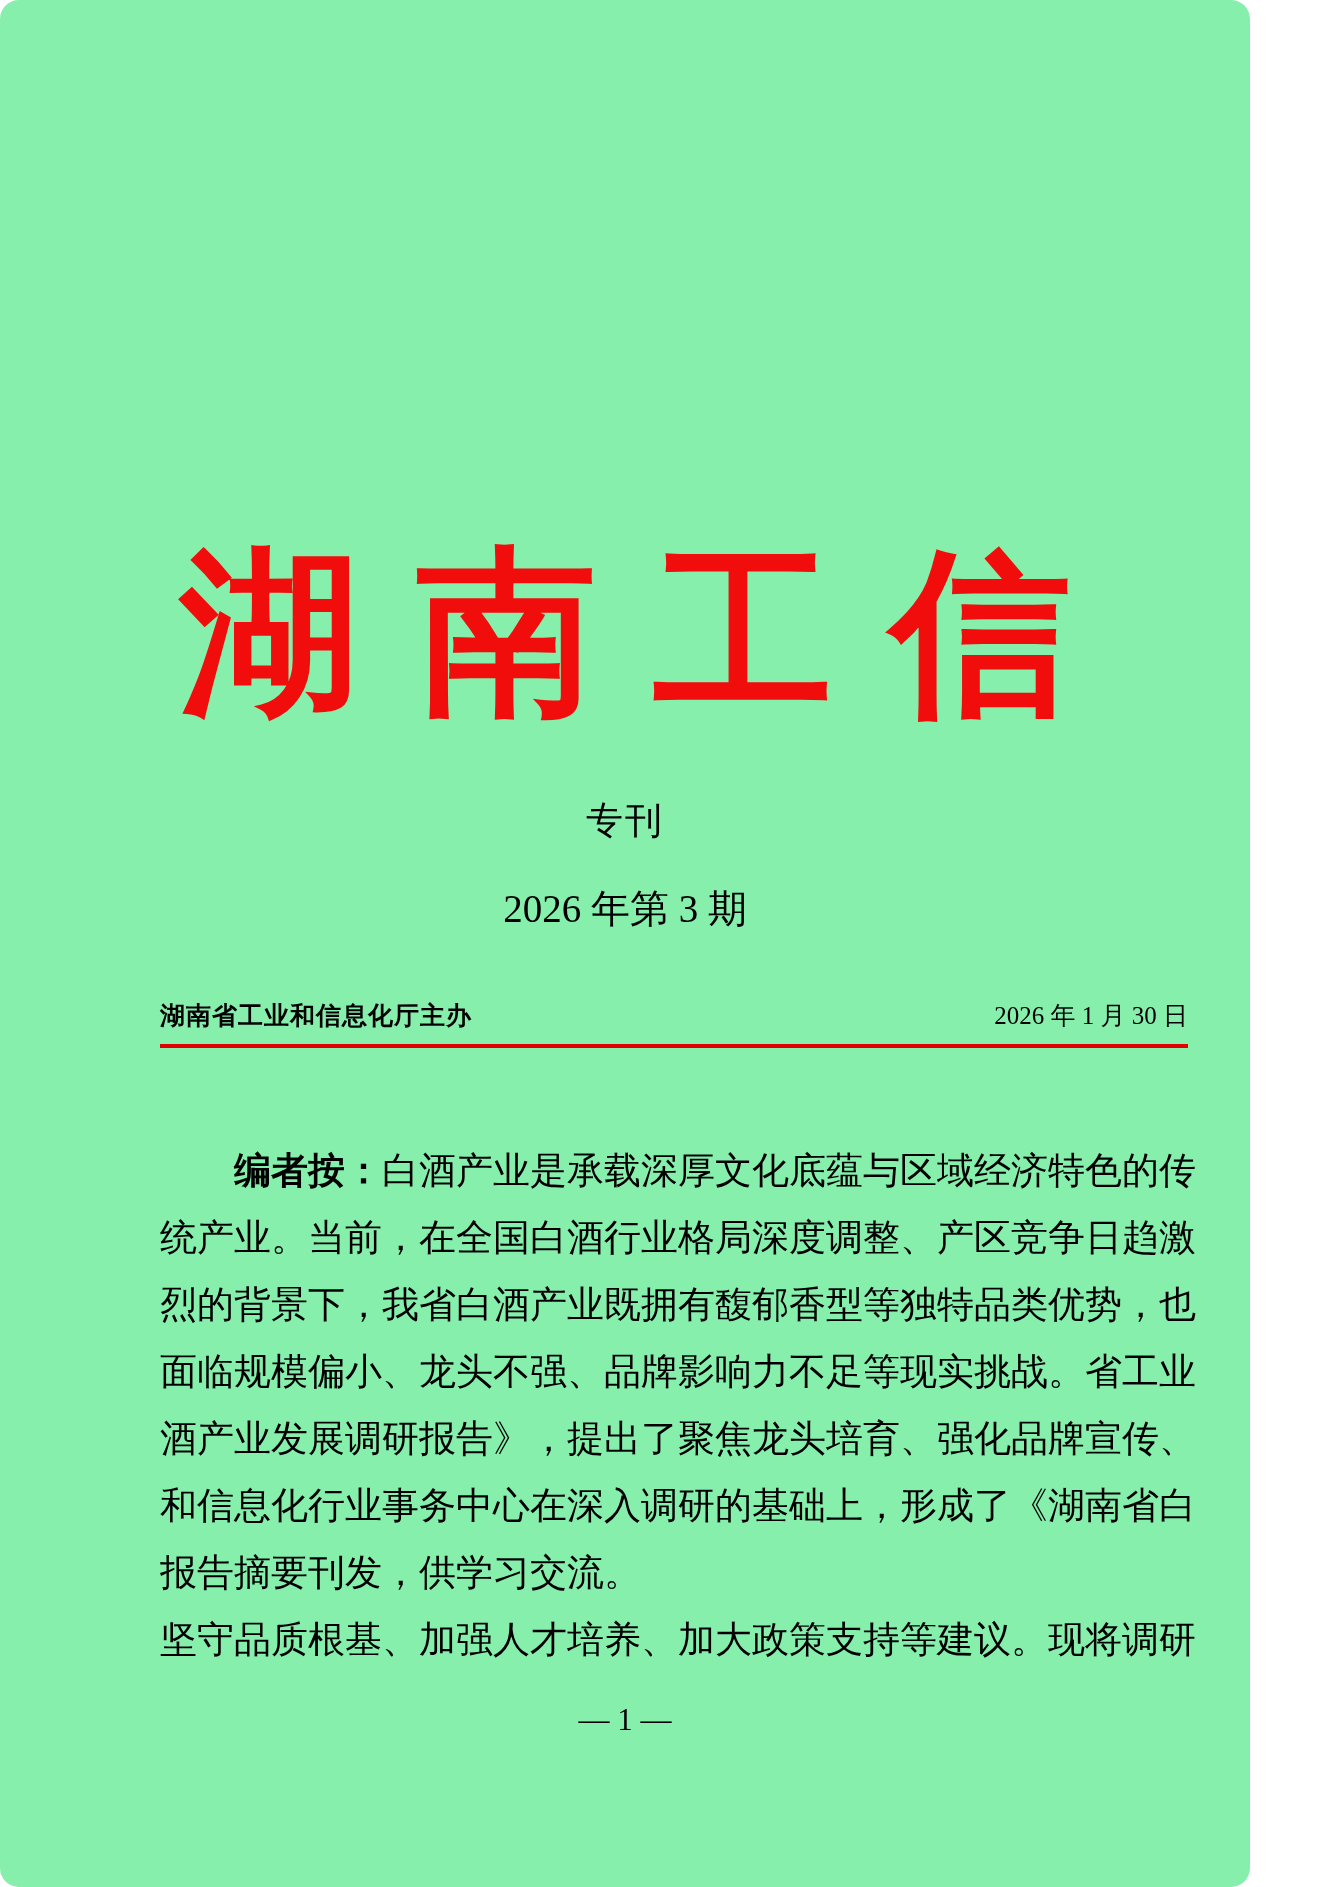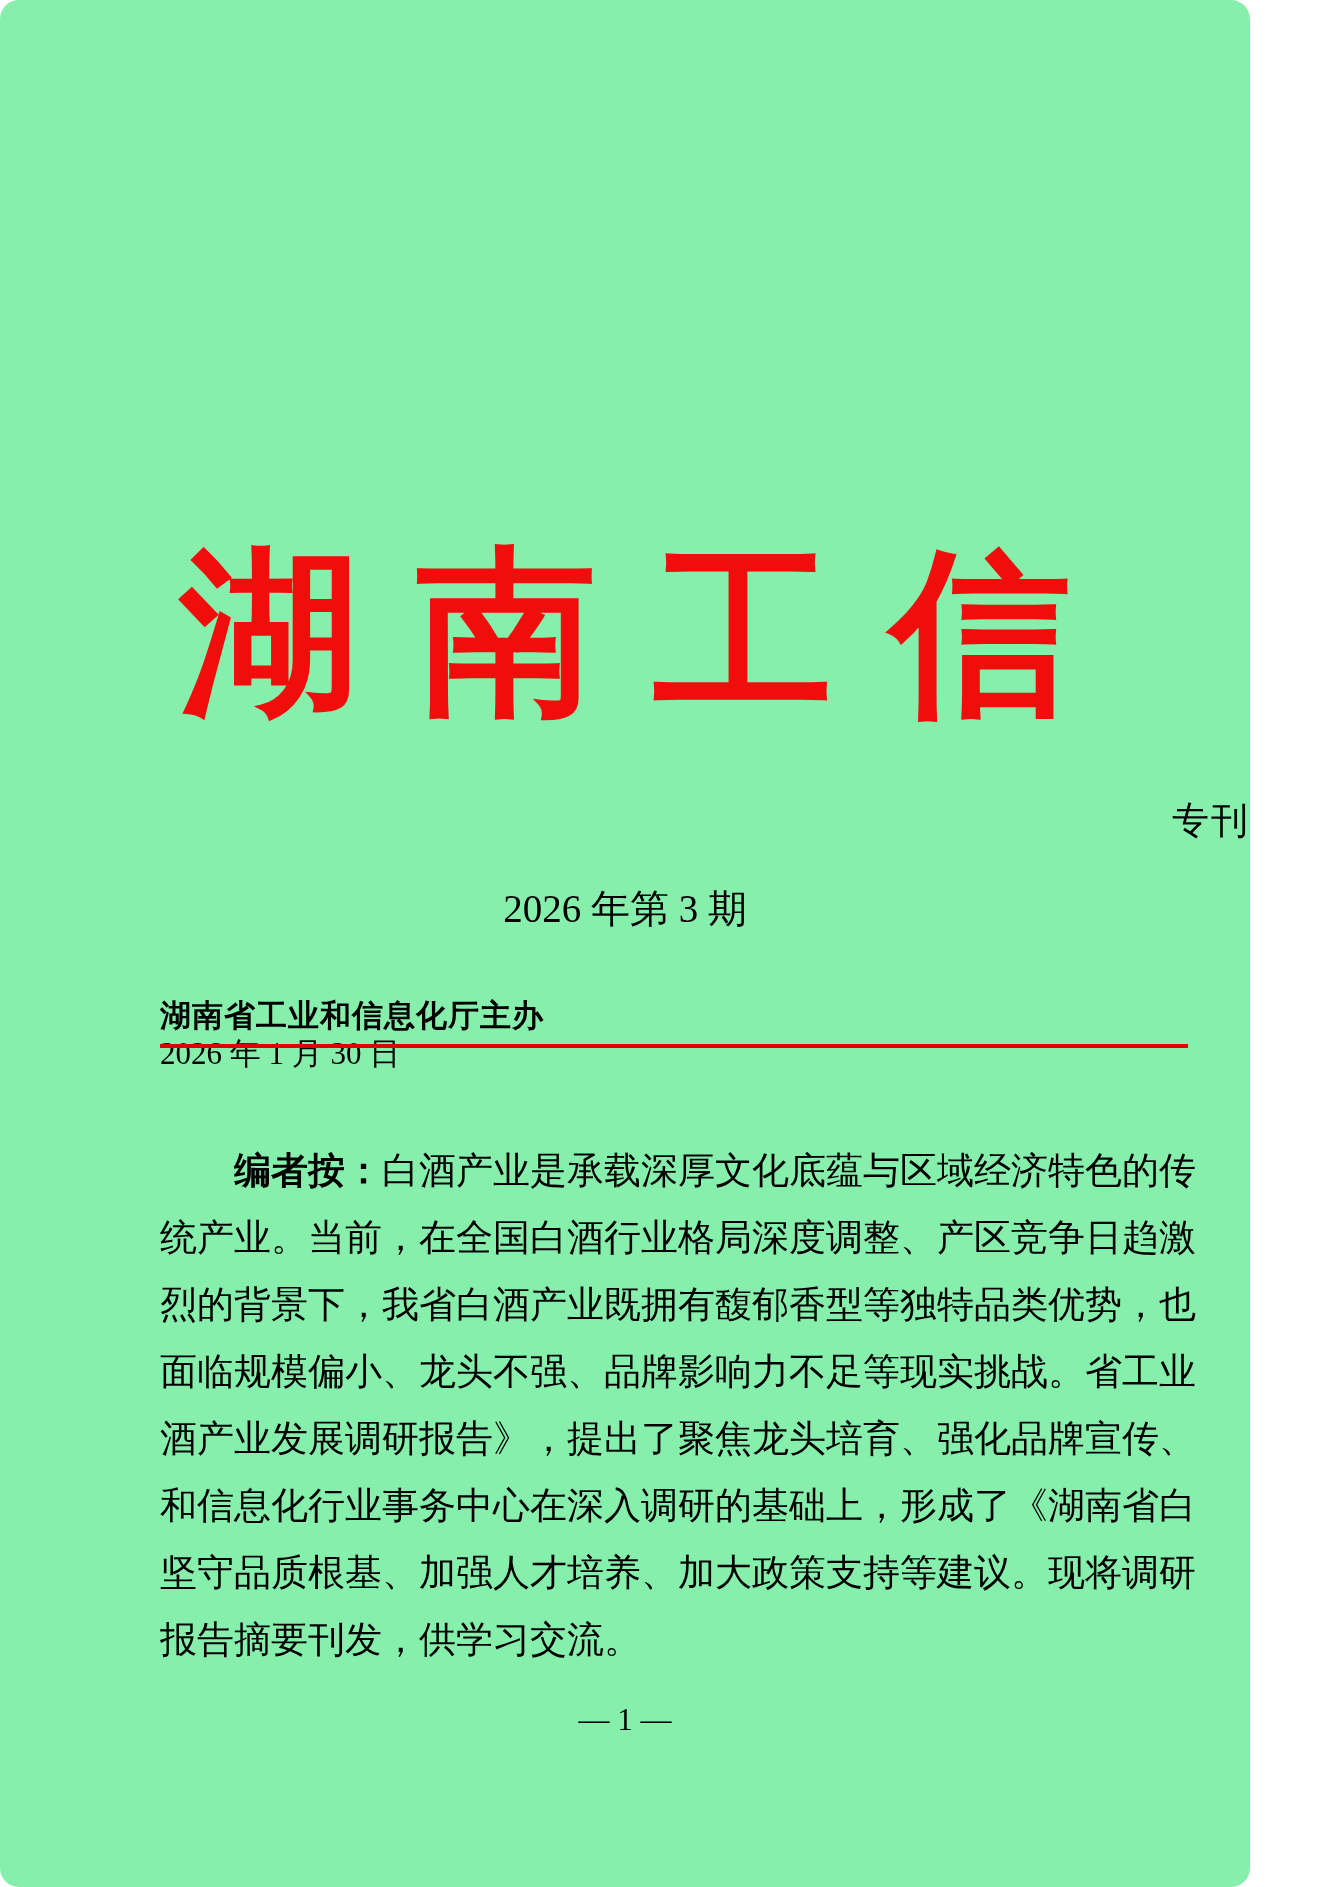--- a/index.html
+++ b/index.html
@@ -33,21 +33,21 @@
     text-indent: 57px;
     white-space: nowrap;
   }
 
   
   .issue-type {
     position: absolute;
     top: 799px;
     left: 0;
     width: 100%;
-    text-align: right;
+    text-align: center;
     font-size: 37px;
     line-height: 44px;
     letter-spacing: 2px;
   }
   .issue-number {
     position: absolute;
     top: 889px;
     left: 0;
     width: 100%;
     text-align: center;
@@ -57,23 +57,22 @@
 
   
   .pub-row {
     position: absolute;
     top: 997px;
     left: 160px;
     width: 1028px;
     display: flex;
     justify-content: space-between;
     align-items: baseline;
-    font-size: 31px;
+    font-size: 25px;
     line-height: 38px;
-    flex-direction: column;
   }
   .publisher {
     font-weight: bold;
     letter-spacing: 1px;
   }
   .publish-date {
     font-weight: normal;
   }
 
   .red-rule {
@@ -143,19 +142,19 @@
 
   <div class="body-block">
     <div class="body-line first">
       <span class="editor-label">编者按：</span><span>白酒产业是承载深厚文化底蕴与区域经济特色的传</span>
     </div>
     <div class="body-line">统产业。当前，在全国白酒行业格局深度调整、产区竞争日趋激</div>
     <div class="body-line">烈的背景下，我省白酒产业既拥有馥郁香型等独特品类优势，也</div>
     <div class="body-line">面临规模偏小、龙头不强、品牌影响力不足等现实挑战。省工业</div>
     <div class="body-line">酒产业发展调研报告》，提出了聚焦龙头培育、强化品牌宣传、</div>
     <div class="body-line">和信息化行业事务中心在深入调研的基础上，形成了《湖南省白</div>
+    <div class="body-line last">报告摘要刊发，供学习交流。</div>
     <div class="body-line">坚守品质根基、加强人才培养、加大政策支持等建议。现将调研</div>
-    <div class="body-line last">报告摘要刊发，供学习交流。</div>
   </div>
 
   <div class="page-number">— 1 —</div>
 
 </div>
 
 </body></html>

